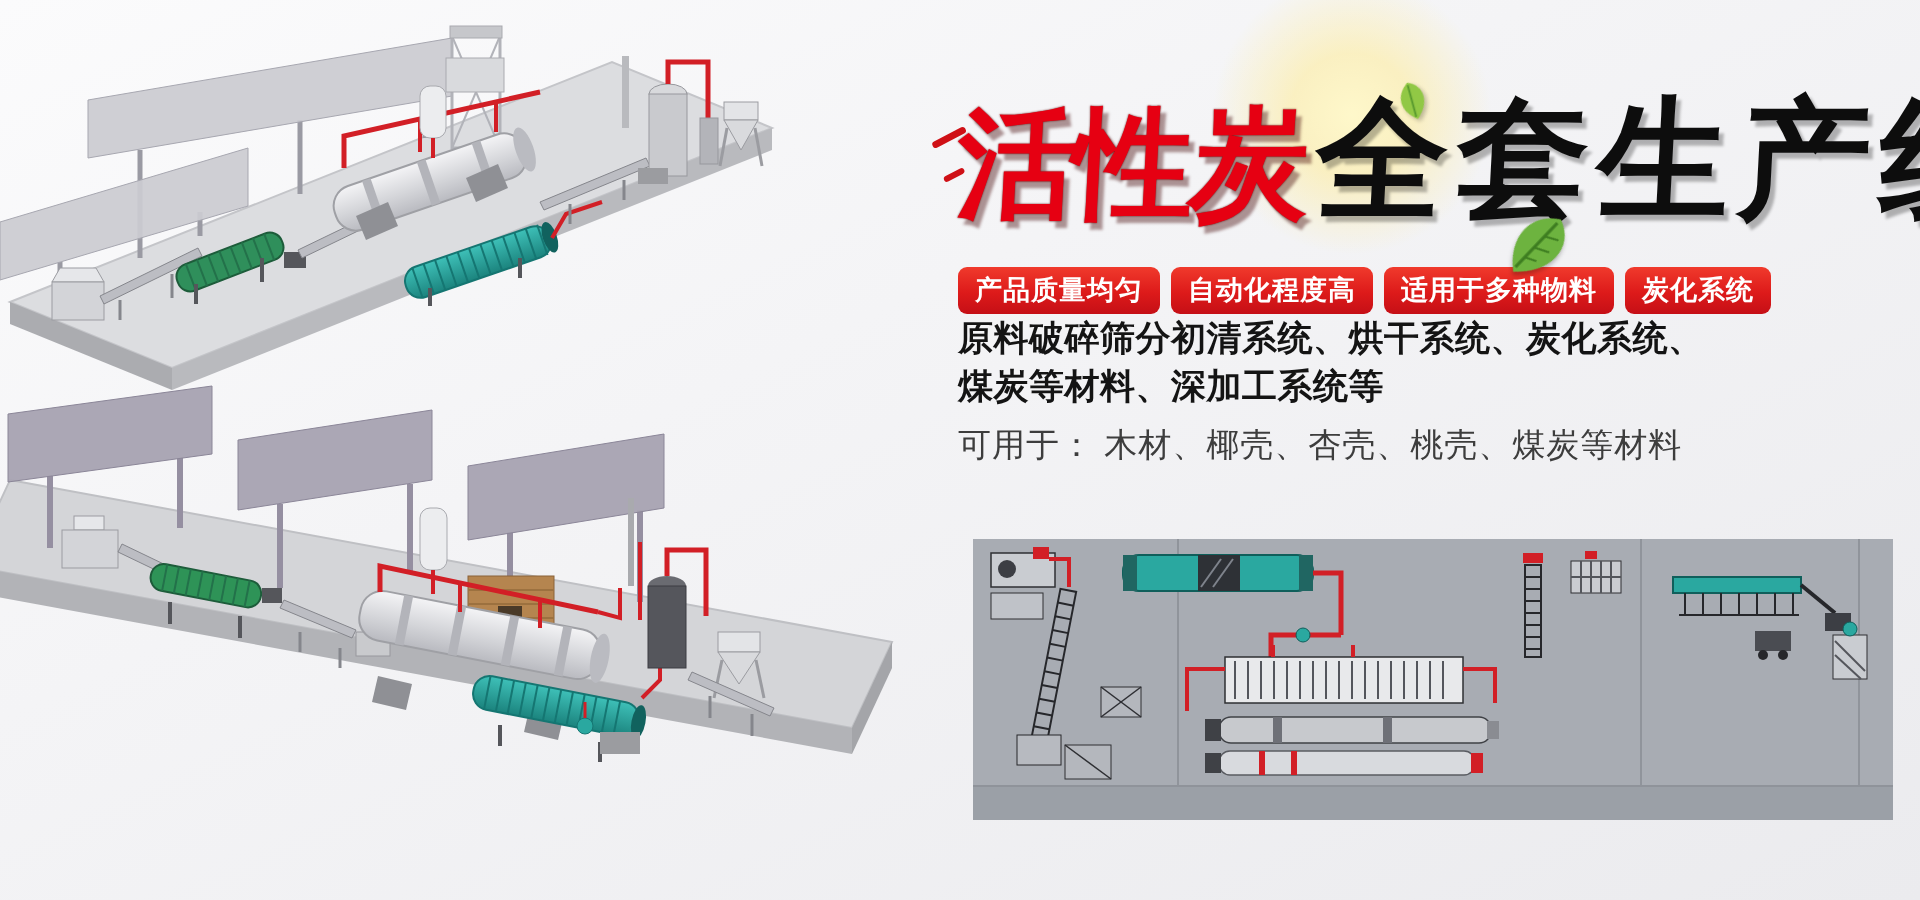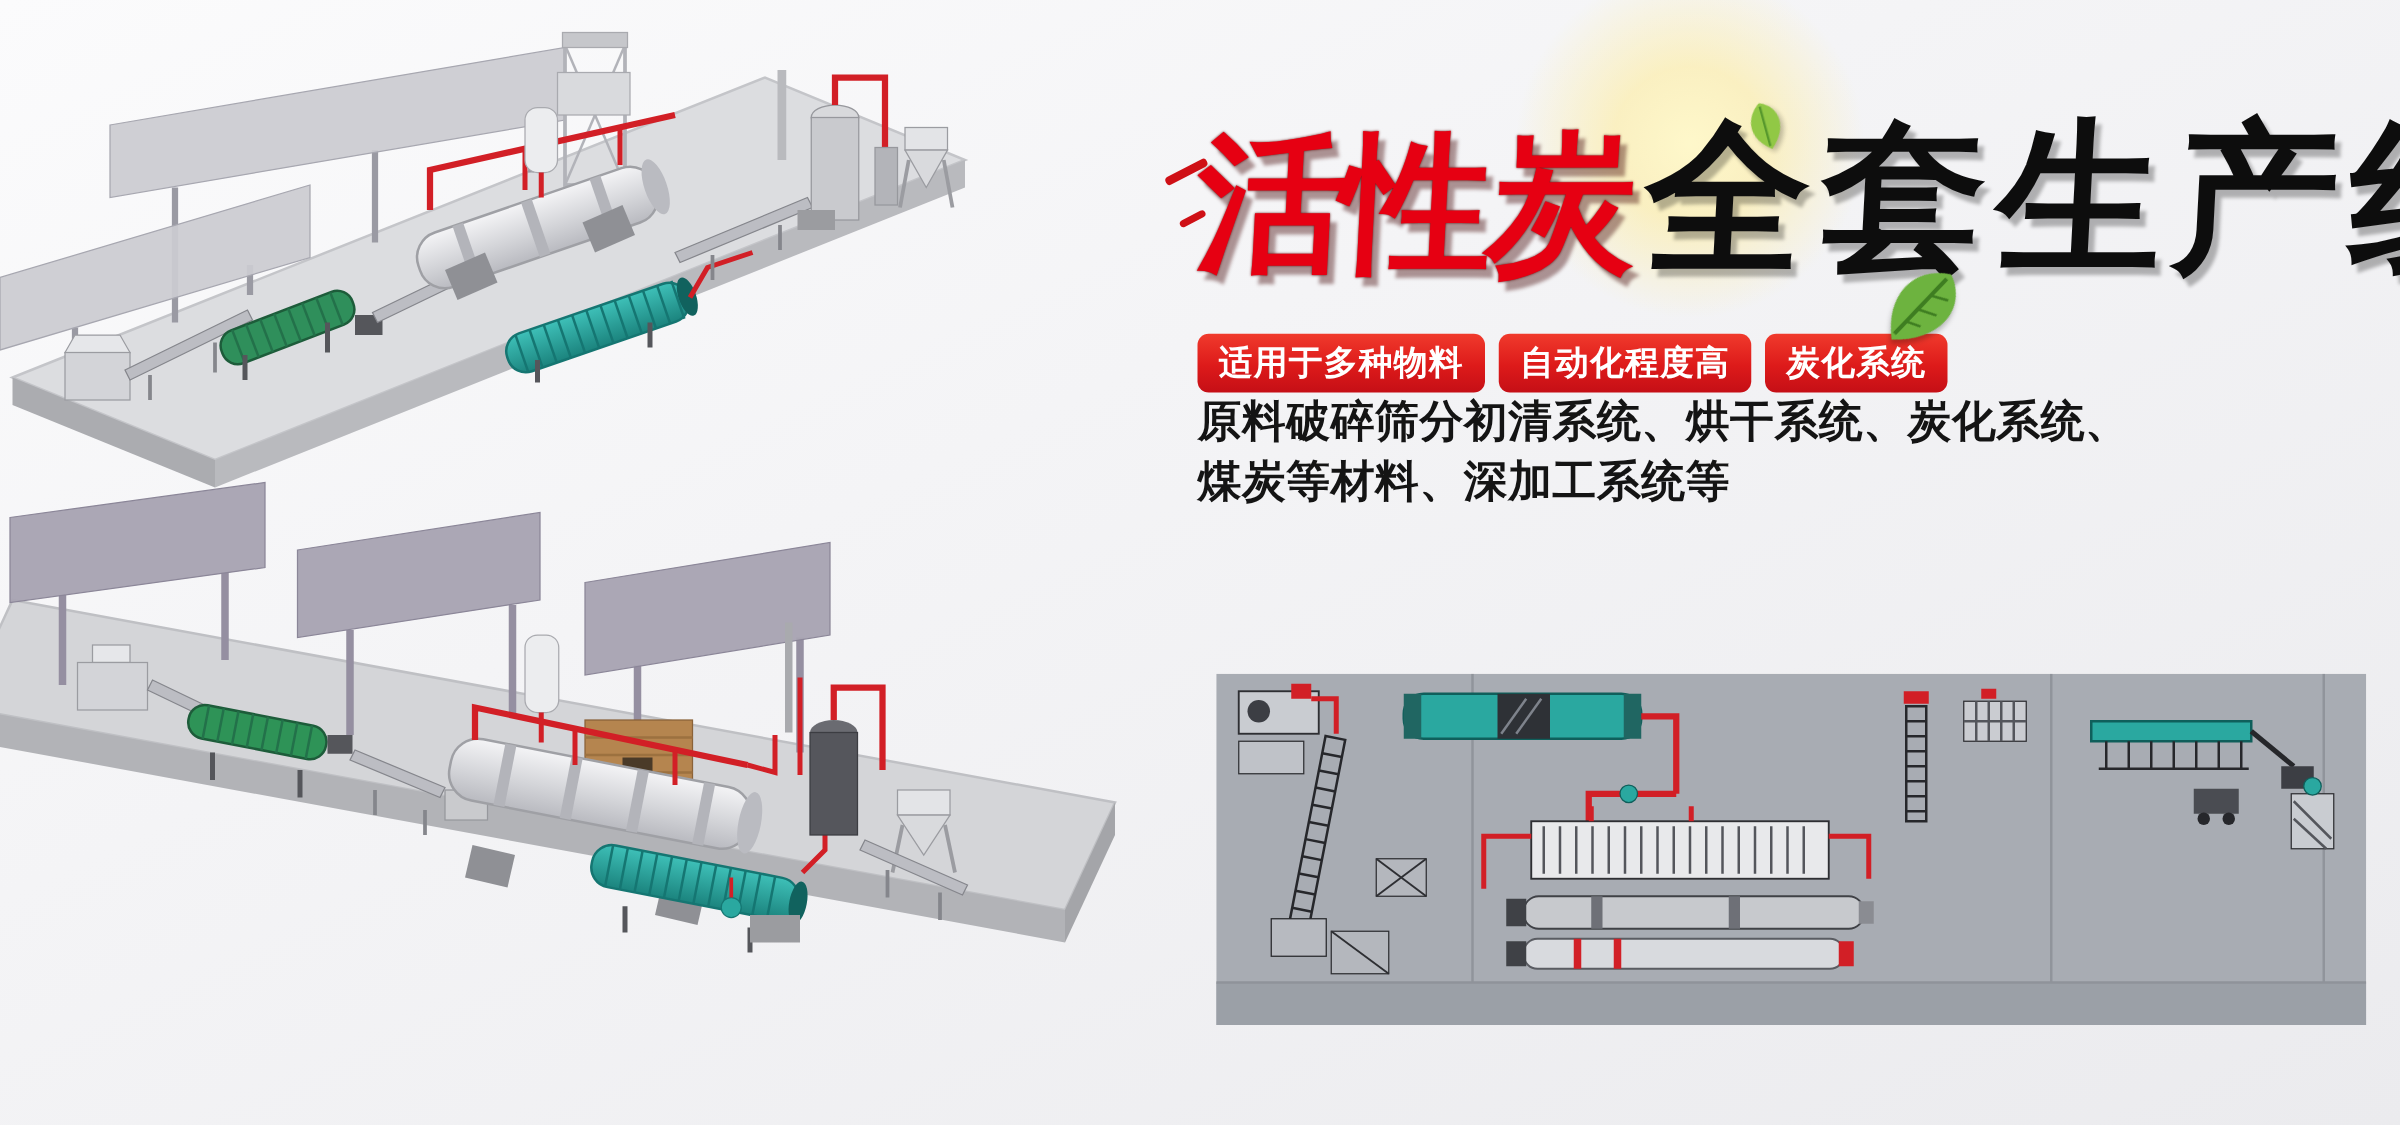--- a/index.html
+++ b/index.html
@@ -332,30 +332,32 @@
         <path d="M50 14 L50 86" stroke="#4f9426" stroke-width="4"></path>
       </svg>
       <svg class="leaf leaf-main" viewBox="0 0 100 100">
         <path d="M50 8 C 84 20 90 60 52 92 C 18 66 16 28 50 8 Z" fill="#6db33f"></path>
         <path d="M50 14 L50 86" stroke="#3e7d21" stroke-width="4"></path>
         <path d="M50 36 L66 28 M50 54 L68 46 M50 70 L64 64" stroke="#3e7d21" stroke-width="2.5"></path>
       </svg>
     </div>
 
     <div class="badges">
+      <div class="badge">产品质量均匀</div>
+      <div class="badge">自动化程度高</div>
       <div class="badge">适用于多种物料</div>
-      <div class="badge">自动化程度高</div>
       <div class="badge">炭化系统</div>
     </div>
 
     <div class="desc-bold">
       <div>原料破碎筛分初清系统、烘干系统、炭化系统、</div>
       <div>煤炭等材料、深加工系统等</div>
     </div>
 
+    <div class="desc-usage">可用于： 木材、椰壳、杏壳、桃壳、煤炭等材料</div>
   </div>
 
   <div class="schematic">
     <svg viewBox="0 0 920 281" width="920" height="281">
       <rect x="0" y="0" width="920" height="281" fill="#a8acb3"></rect>
       <g stroke="#90949b" stroke-width="2">
         <line x1="205" y1="0" x2="205" y2="281"></line>
         <line x1="668" y1="0" x2="668" y2="281"></line>
         <line x1="886" y1="0" x2="886" y2="281"></line>
       </g>

